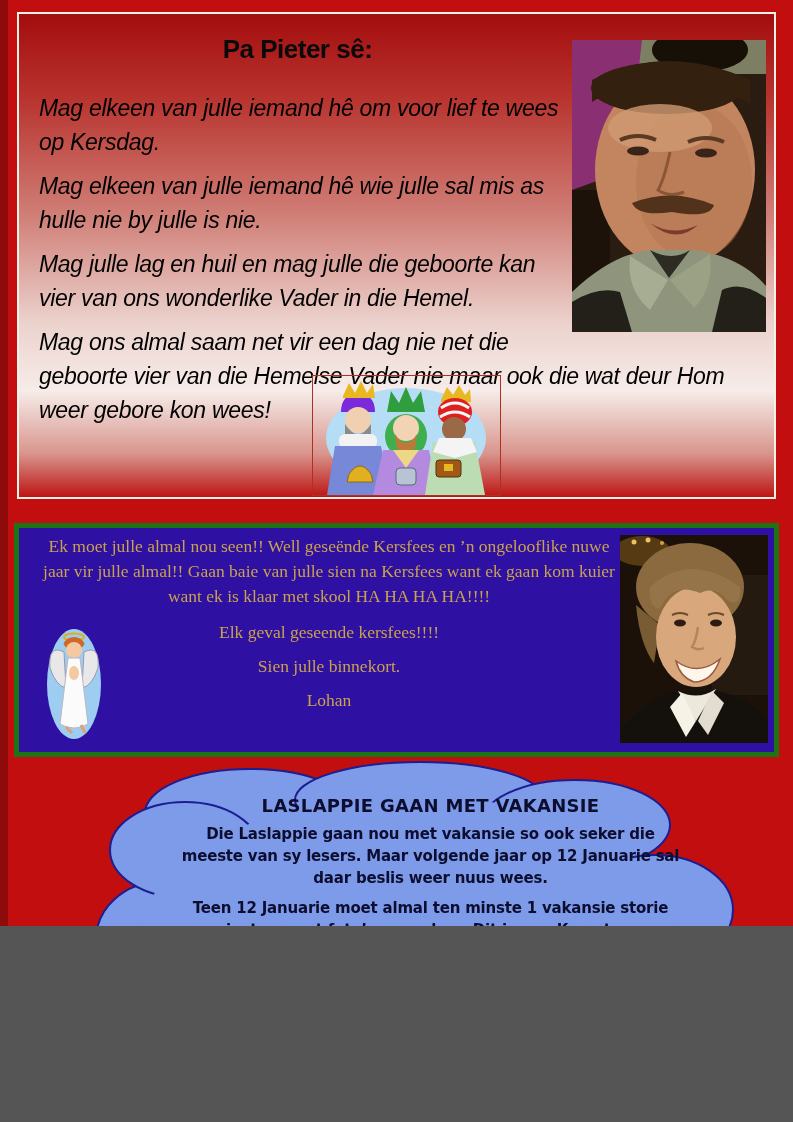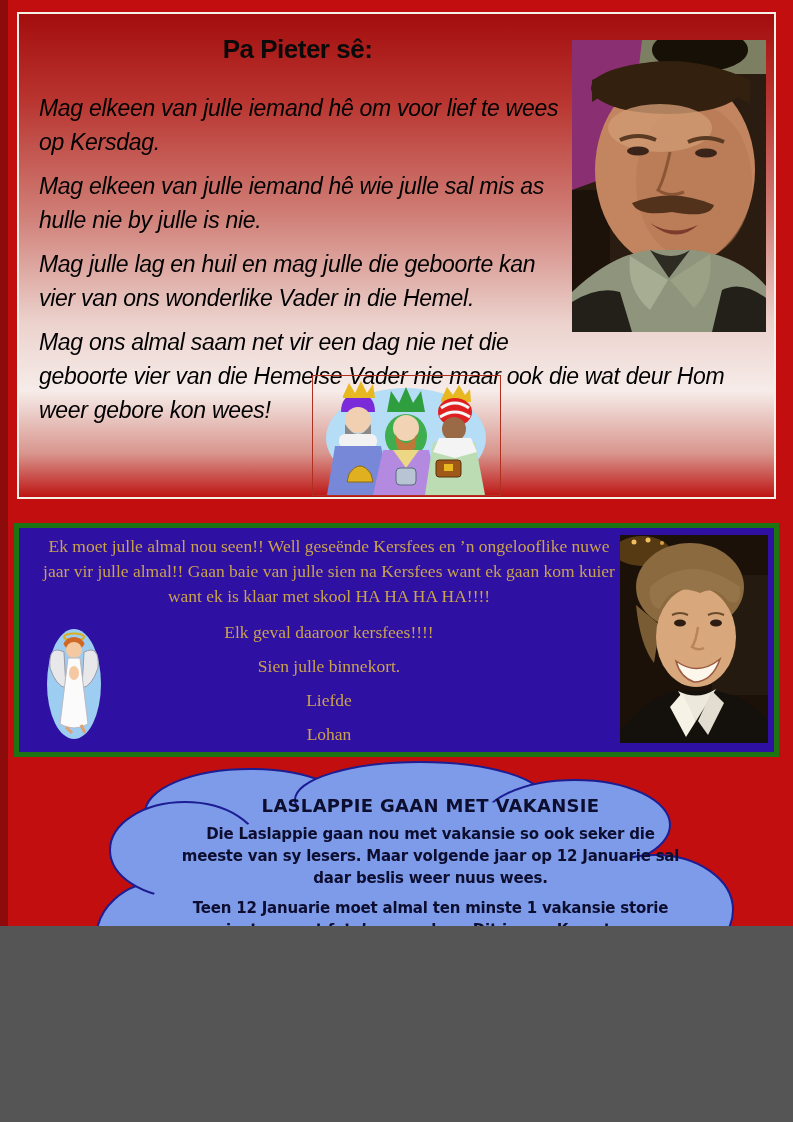--- a/index.html
+++ b/index.html
@@ -137,23 +137,22 @@
         <path d="M126 62 L158 62 L164 76 L142 82 L120 76 Z" fill="#f4f4f4"></path>
         <rect x="123" y="84" width="25" height="17" rx="3" fill="#a05818" stroke="#5c3008"></rect>
         <rect x="131" y="88" width="9" height="7" fill="#e8b820"></rect>
       </svg>
     </div>
   </div>
 
   <div class="greeting-box">
     <div class="greeting-text">
       <div class="greeting-message">Ek moet julle almal nou seen!! Well geseënde Kersfees en ’n ongelooflike nuwe jaar vir julle almal!! Gaan baie van julle sien na Kersfees want ek gaan kom kuier want ek is klaar met skool HA HA HA HA!!!!</div>
-      <div class="greeting-line">Elk geval daaroor kersfees!!!!</div>
+      <div class="greeting-line">Elk geval geseende kersfees!!!!</div>
       <div class="greeting-line">Sien julle binnekort.</div>
-      <div class="greeting-line">Liefde</div>
       <div class="greeting-line">Lohan</div>
     </div>
 
     <div class="angel-clip">
       <svg viewBox="0 0 56 112">
         <ellipse cx="28" cy="56" rx="27" ry="55" fill="#9ecdf2"></ellipse>
         <ellipse cx="28" cy="9" rx="10" ry="3.5" fill="none" stroke="#d8b020" stroke-width="2"></ellipse>
         <path d="M38 24 Q 54 16 52 40 Q 46 58 36 60 Z" fill="#e8e8ea" stroke="#99a" stroke-width="1"></path>
         <path d="M18 24 Q 2 16 4 40 Q 10 58 20 60 Z" fill="#e8e8ea" stroke="#99a" stroke-width="1"></path>
         <ellipse cx="28" cy="16" rx="10" ry="6" fill="#d06828"></ellipse>

